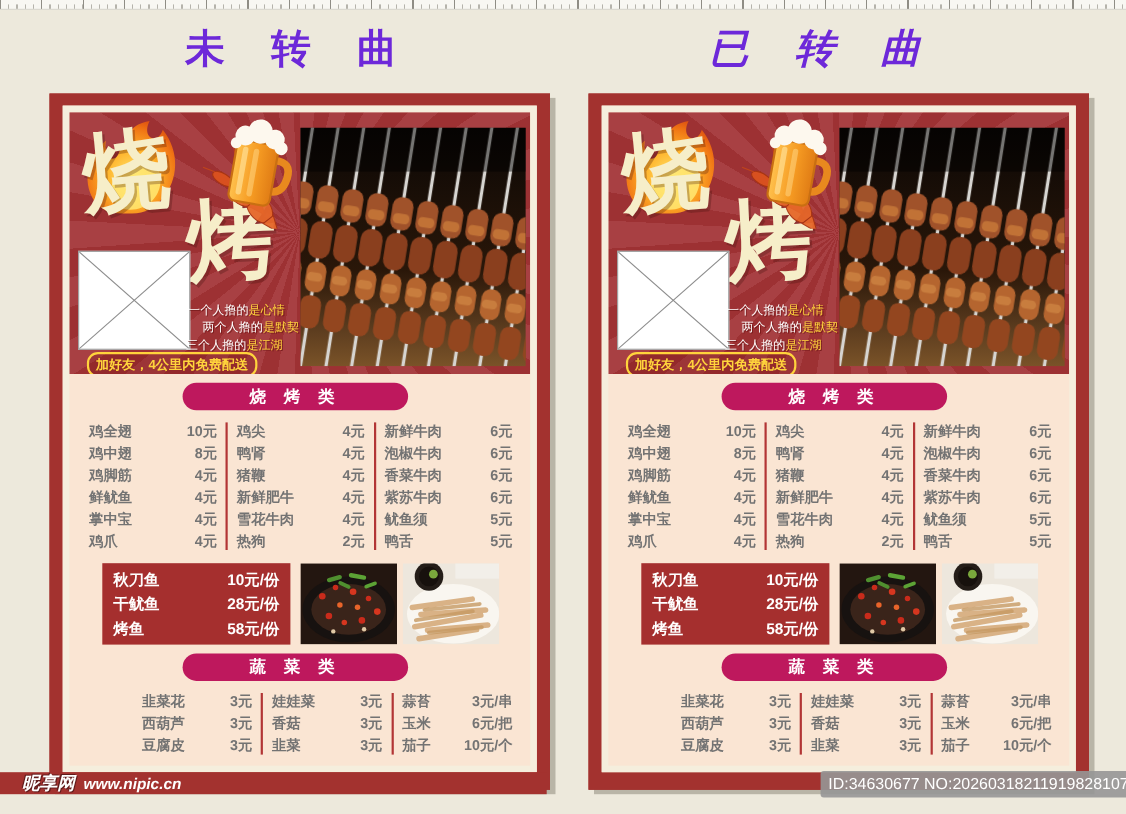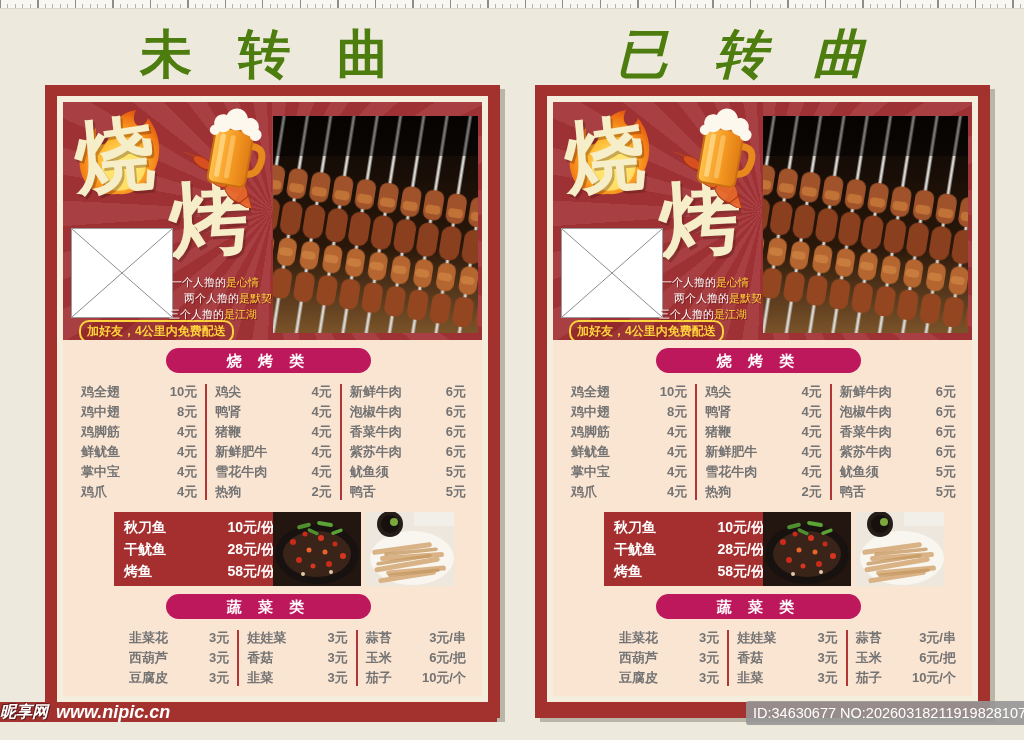--- a/index.html
+++ b/index.html
@@ -11,21 +11,21 @@
   }
   
   .ruler { position:absolute; left:0; top:0; width:1024px; height:9px;
     background:#f8f7f2; border-bottom:1px solid #d8d6cd; }
   .ruler::before { content:""; position:absolute; left:0; right:0; bottom:0; height:4px;
     background:repeating-linear-gradient(90deg,#b5b3ab 0 1px,transparent 1px 7.5px); }
   .ruler::after { content:""; position:absolute; left:0; right:0; bottom:0; height:8px;
     background:repeating-linear-gradient(90deg,#8f8d85 0 1px,transparent 1px 37.5px); }
   
   .proof-title { position:absolute; top:20px; width:455px; height:52px;
-    text-align:center; font-size:52px; font-weight:bold; color:#4d7c0f;
+    text-align:center; font-size:36px; font-weight:bold; color:#6d28d9;
     letter-spacing:16px; white-space:nowrap; }
   .proof-left  { left:45px; }
   .proof-right { left:521px;font-style:italic; }
   
   .poster { position:absolute; top:85px; left:45px; width:455px; height:633px;
     background:#a3322f; border:solid #a3322f; border-width:11px 12px 16px 12px;
     box-shadow:5px 4px 0 #b9b5a7; }
   .poster-right { left:535px; }
   .poster-inner { width:100%; height:100%; border:6px solid #f5eedd;
     background:#fae5d3; position:relative; overflow:hidden; }
@@ -60,31 +60,31 @@
   .pill-bbq { top:8px; } .pill-veg { top:254px; }
   .cols { position:absolute; left:18px; right:16px; display:flex; }
   .cols-bbq { top:42px; } .cols-veg { top:288px;margin-left:48px; }
   .mcol { flex:1; min-width:0; }
   .vdiv { width:2px; background:#b23535; margin:2px 8px; }
   .mi { display:flex; justify-content:space-between; height:20px; line-height:20px;
     font-size:13px; font-weight:bold; color:#737373; white-space:nowrap; }
   .mi-p { text-align:right; }
   
   .special { position:absolute; left:30px; top:172px; width:171px; height:74px;
-    background:#a52f2e; color:#fff; padding:4px 10px;margin-left:21px; }
+    background:#a52f2e; color:#fff; padding:4px 10px; }
   .sp-row { display:flex; justify-content:space-between; font-size:14px; font-weight:bold;
     line-height:22px; white-space:nowrap; }
   .sp-photo { position:absolute; top:172px; width:88px; height:74px; overflow:hidden; }
   .sp-photo-1 { left:210px; } .sp-photo-2 { left:303px; }
   
   .wm-bar { position:absolute; left:0; top:702px; width:497px; height:20px;
-    background:#a3322f; display:flex; align-items:center; padding-left:0; gap:8px; }
+    background:#a3322f; display:flex; align-items:center; padding-left:20px; gap:8px; }
   .wm-logo { color:#fff; font-size:16px; font-weight:bold; font-style:italic;
     text-shadow:1px 1px 0 #5f1b1b, -1px -1px 0 #5f1b1b; white-space:nowrap; }
-  .wm-url { color:#fff; font-size:18px; font-weight:bold; font-style:italic; white-space:nowrap; }
+  .wm-url { color:#fff; font-size:14px; font-weight:bold; font-style:italic; white-space:nowrap; }
   .id-badge { position:absolute; left:746px; top:701px; background:rgba(150,150,150,.9);
     color:#fff; font-size:14.5px; padding:4px 7px; border-radius:3px; white-space:nowrap; }
 </style>
 </head>
 <body>
 
 <div class="ruler"></div>
 
 <div class="proof-title proof-left">未 转 曲</div>
 <div class="proof-title proof-right">已 转 曲</div>

